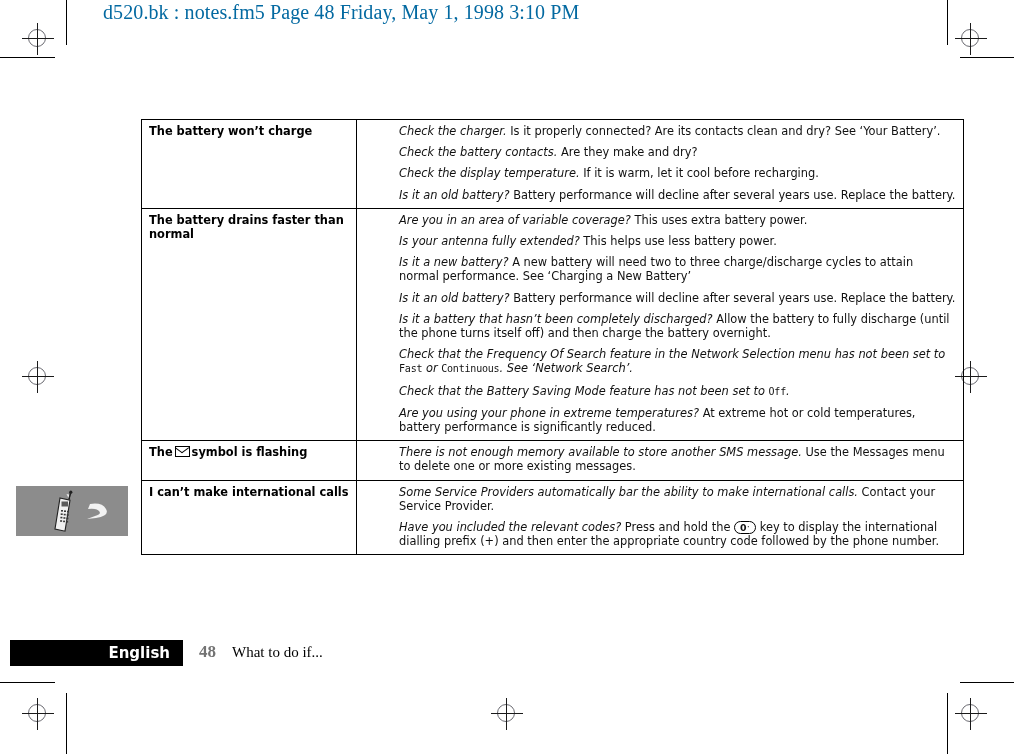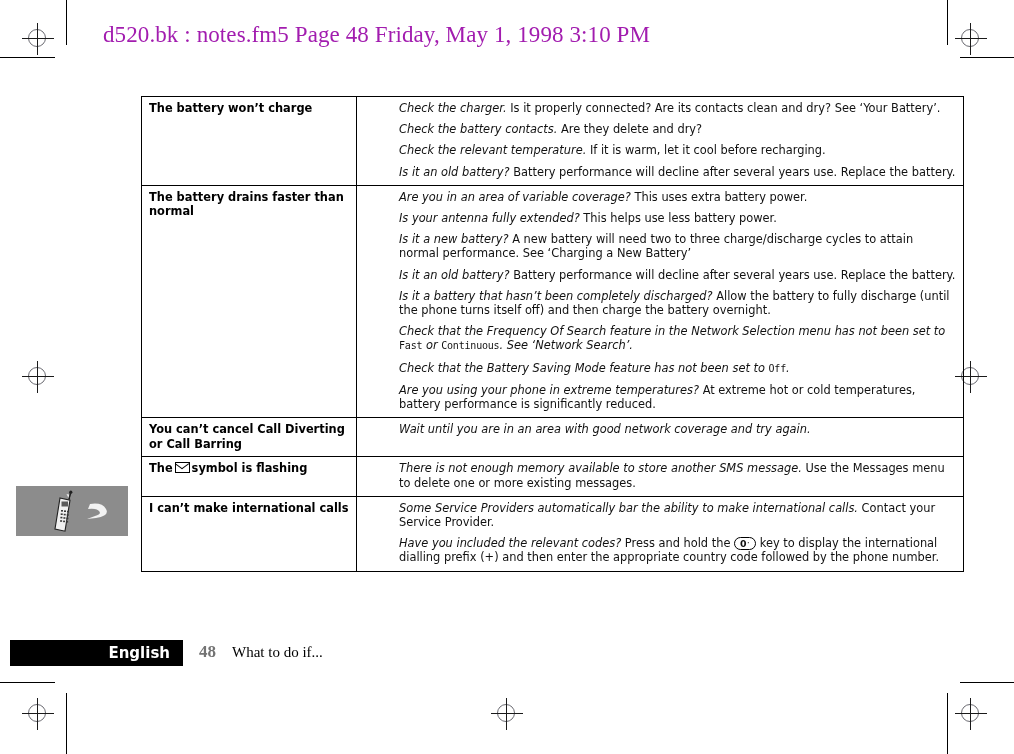--- a/index.html
+++ b/index.html
@@ -45,44 +45,44 @@
   }
   .trimline {
     position: absolute;
     background: #000000;
   }
 
   
   #doc-header {
     position: absolute;
     left: 103px;
-    top: 22px;
+    top: 1px;
     font-family: "Liberation Serif", "DejaVu Serif", serif;
-    font-size: 23px;
-    color: #a21caf;
+    font-size: 20px;
+    color: #0369a1;
     white-space: nowrap;
     letter-spacing: 0.1px;
   }
 
   
   #phone-tab {
     position: absolute;
     left: 16px;
     top: 486px;
     width: 112px;
     height: 50px;
     background: #8c8c8c;
   }
   #phone-tab svg { display:block; }
 
   
   #trouble-table {
     position: absolute;
     left: 141px;
-    top: 96px;
+    top: 119px;
     width: 757px;
     border-collapse: collapse;
     table-layout: fixed;
   }
   #trouble-table td {
     border: 1px solid #000;
     vertical-align: top;
     padding: 4px 7px 5px 7px;
     font-size: 11.4px;
     line-height: 14.2px;
@@ -278,46 +278,40 @@
       <circle cx="54.8" cy="6.2" r="1.6" fill="#202020"></circle>
     </svg>
   </div>
 
   <table id="trouble-table">
     <tbody>
       <tr>
         <td class="sym">The battery won’t charge</td>
         <td class="ans">
           <p><span class="q">Check the charger.</span><span> Is it properly connected? Are its contacts clean and dry? See ‘Your Battery’.</span></p>
-          <p><span class="q">Check the battery contacts.</span><span> Are they delete and dry?</span></p>
-          <p><span class="q">Check the relevant temperature.</span><span> If it is warm, let it cool before recharging.</span></p>
+          <p><span class="q">Check the battery contacts.</span><span> Are they make and dry?</span></p>
+          <p><span class="q">Check the display temperature.</span><span> If it is warm, let it cool before recharging.</span></p>
           <p><span class="q">Is it an old battery?</span><span> Battery performance will decline after several years use. Replace the battery.</span></p>
         </td>
       </tr>
 
       <tr>
         <td class="sym">The battery drains faster than normal</td>
         <td class="ans">
           <p><span class="q">Are you in an area of variable coverage?</span><span> This uses extra battery power.</span></p>
           <p><span class="q">Is your antenna fully extended?</span><span> This helps use less battery power.</span></p>
           <p><span class="q">Is it a new battery?</span><span> A new battery will need two to three charge/discharge cycles to attain normal performance. See ‘Charging a New Battery’</span></p>
           <p><span class="q">Is it an old battery?</span><span> Battery performance will decline after several years use. Replace the battery.</span></p>
           <p><span class="q">Is it a battery that hasn’t been completely discharged?</span><span> Allow the battery to fully discharge (until the phone turns itself off) and then charge the battery overnight.</span></p>
           <p><span class="q">Check that the Frequency Of Search feature in the Network Selection menu has not been set to </span><span class="mono">Fast</span><span class="q"> or </span><span class="mono">Continuous</span><span class="q">. See ‘Network Search’.</span></p>
           <p><span class="q">Check that the Battery Saving Mode feature has not been set to </span><span class="mono">Off</span><span class="q">.</span></p>
           <p><span class="q">Are you using your phone in extreme temperatures?</span><span> At extreme hot or cold temperatures, battery performance is significantly reduced.</span></p>
         </td>
       </tr>
 
-      <tr>
-        <td class="sym">You can’t cancel Call Diverting or Call Barring</td>
-        <td class="ans">
-          <p><span class="q">Wait until you are in an area with good network coverage and try again.</span><span></span></p>
-        </td>
-      </tr>
 
       <tr>
         <td class="sym"><span>The</span><span class="env-icon"><span class="box"></span><span class="flapl"></span><span class="flapr"></span></span><span>symbol is flashing</span></td>
         <td class="ans">
           <p><span class="q">There is not enough memory available to store another SMS message.</span><span> Use the Messages menu to delete one or more existing messages.</span></p>
         </td>
       </tr>
 
       <tr>
         <td class="sym">I can’t make international calls</td>

